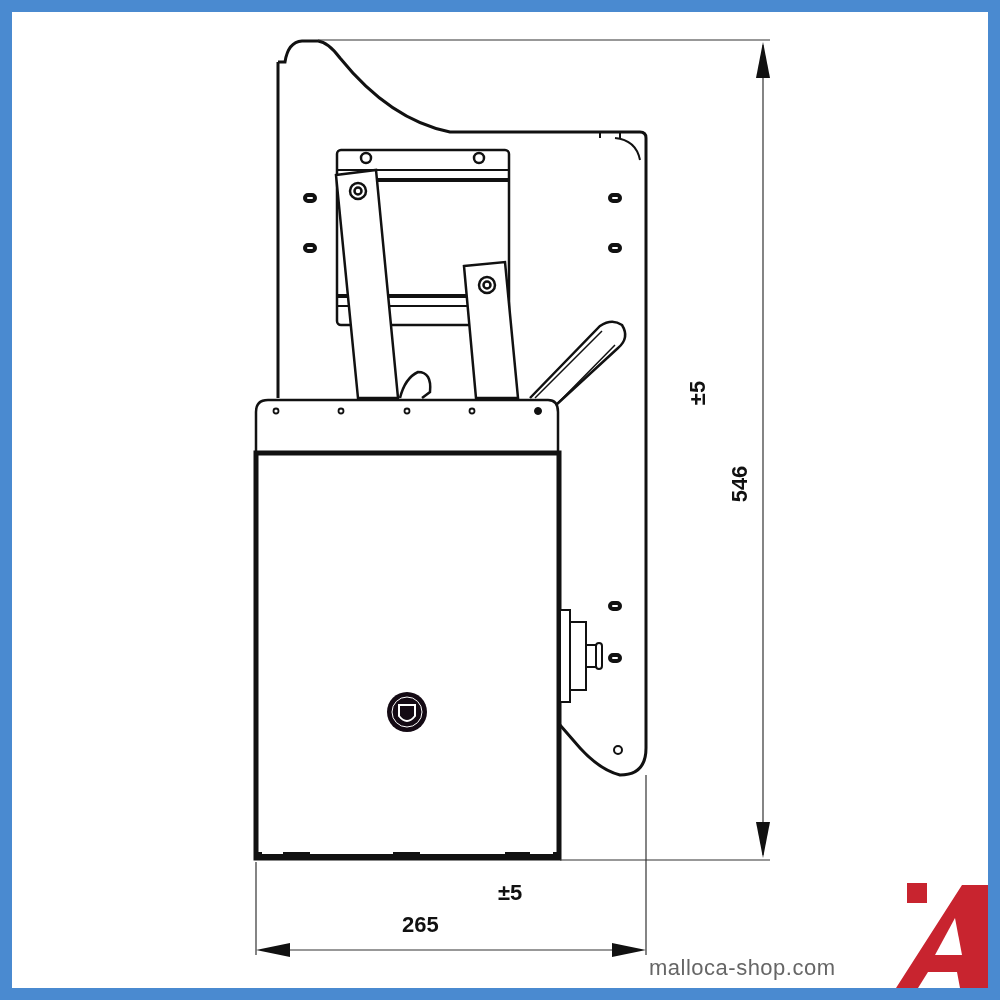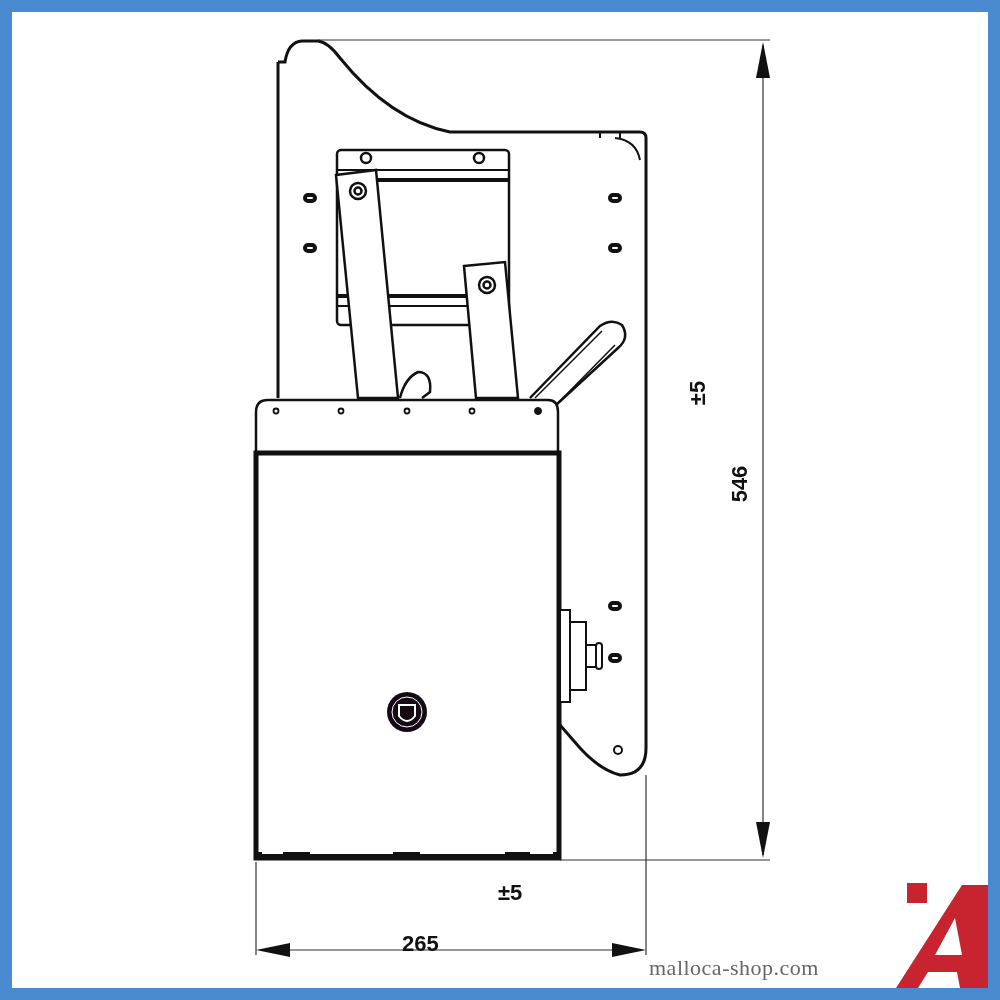--- a/index.html
+++ b/index.html
@@ -1,21 +1,21 @@
 <!DOCTYPE html>
 <html><head>
 <meta charset="utf-8">
 <style>
   html,body{margin:0;padding:0;}
   body{width:1000px;height:1000px;background:#4a8ad0;position:relative;overflow:hidden;font-family:"Liberation Sans",sans-serif;}
   .canvas{position:absolute;left:12px;top:12px;width:976px;height:976px;background:#ffffff;}
   svg{position:absolute;left:0;top:0;}
   .dim{position:absolute;font-weight:bold;color:#111;font-size:22px;}
   .vert{transform:rotate(-90deg);transform-origin:center;}
-  .brand{position:absolute;left:649px;top:955px;font-size:22px;color:#666;letter-spacing:0.5px;font-family:Liberation Serif, serif;}
+  .brand{position:absolute;left:649px;top:955px;font-size:22px;color:#666;letter-spacing:0.5px;}
 </style>
 </head>
 <body>
 
 <div class="canvas"></div>
 
 <svg width="1000" height="1000" viewBox="0 0 1000 1000" fill="none" stroke="#111" stroke-width="2.5">
 
   <g>
     <path d="M278 62 L278 398 M278 62 L285 62 Q288 42 302 41 L318 41 Q328 42 340 58 Q390 120 450 132 L640 132 Q646 132 646 138 L646 748 Q646 775 620 775 Q600 770 580 748 L560 725" stroke-width="3"></path>
@@ -104,17 +104,17 @@
   </g>
 
   <g fill="#c8242f" stroke="none">
     <rect x="907" y="883" width="20" height="20"></rect>
     <polygon points="962,885 988,885 988,988 960,988 957,972 928,972 918,988 896,988"></polygon>
     <polygon points="955,918 962,955 935,955" fill="#fff"></polygon>
   </g>
 </svg>
 
 <div class="dim" style="left:498px;top:880px;">±5</div>
-<div class="dim" style="left:402px;top:931px;">265</div>
+<div class="dim" style="left:402px;top:912px;">265</div>
 <div class="dim vert" style="left:686px;top:380px;">±5</div>
 <div class="dim vert" style="left:722px;top:471px;">546</div>
 
 <div class="brand">malloca-shop.com</div>
 
 </body></html>

